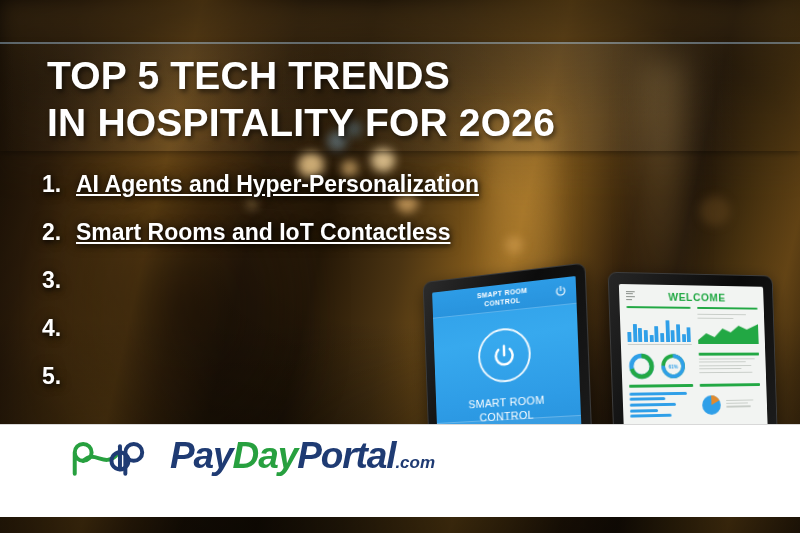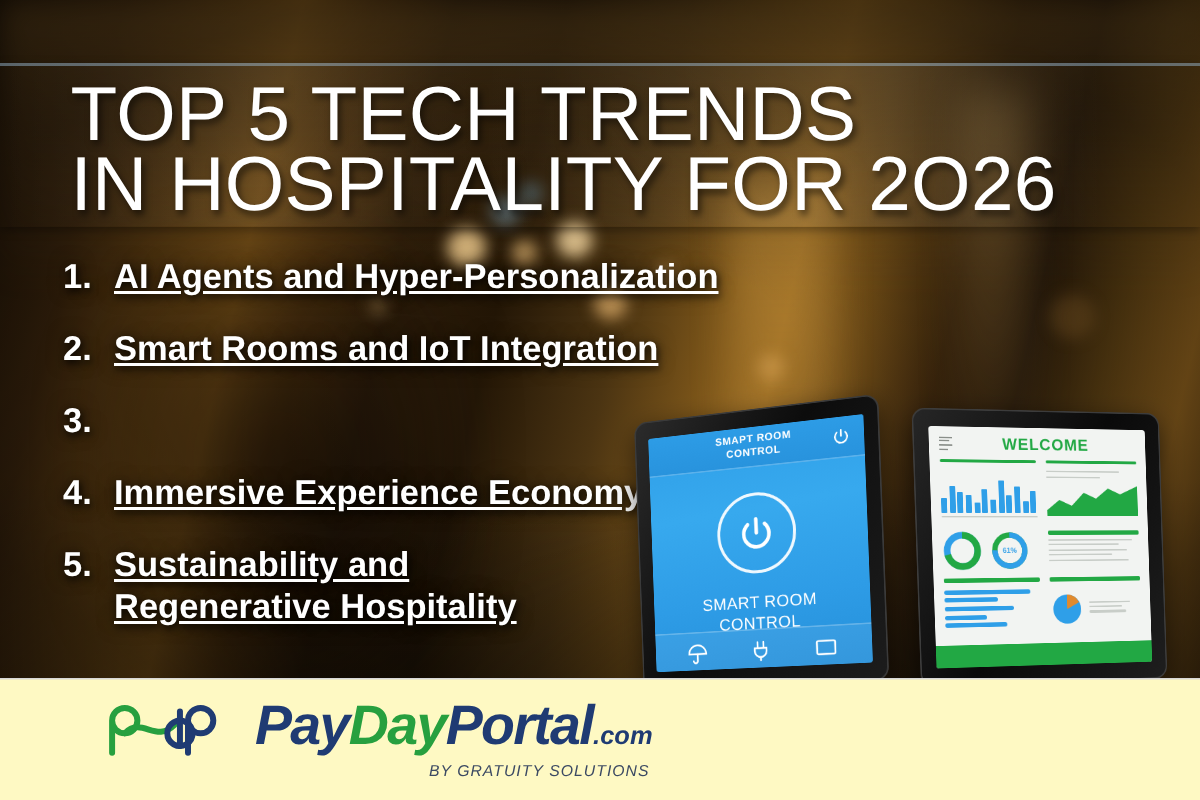--- a/index.html
+++ b/index.html
@@ -99,22 +99,22 @@
   .banner-top-line {
     position:absolute; left:0; right:0; top:0; height:2px;
     background:rgba(160,195,225,0.45);
   }
 
   .title {
     position:absolute; left:47px; top:52px;
     width:700px;
     color:#ffffff;
     font-family:"Liberation Sans", sans-serif;
-    font-weight:normal;
-    font-size:51px;
+    font-weight:bold;
+    font-size:39px;
     line-height:47px;
     letter-spacing:0.2px;
     text-shadow:2px 3px 5px rgba(0,0,0,0.55);
     white-space:pre-line;
   }
 
   
   .trend-list {
     position:absolute; left:42px; top:170px;
     width:520px;
@@ -258,22 +258,22 @@
   .bar-chart { display:flex; align-items:flex-end; gap:1.6px; height:26px; margin-top:3px; }
   .bar-chart i { display:block; flex:1; background:#2f9fe8; border-radius:0.5px; }
   .donut-wrap { position:relative; display:flex; align-items:center; justify-content:center; }
   .donut-label { position:relative; z-index:2; font-size:5px; color:#2f9fe8; font-weight:bold; }
 
   .tiny-lines div { height:1.1px; background:#c8cdc8; margin-bottom:2.4px; border-radius:1px; }
   .blue-bars div { height:3px; background:#2f9fe8; margin-bottom:2.6px; border-radius:1.5px; }
 
   
   .footer {
-    position:absolute; left:0; right:0; bottom:0; height:81px;
-    background:#fef9c3;
+    position:absolute; left:0; right:0; bottom:16px; height:93px;
+    background:#ffffff;
     border-top:1px solid #d8d8d8;
   }
   .logo-wrap {
     position:absolute; left:64px; top:10px;
     display:flex; align-items:flex-start;
   }
   .logo-mark { width:92px; height:44px; flex:none; }
   .logo-type {
     margin-left:14px;
     position:relative;
@@ -331,33 +331,30 @@
   <h1 class="title">TOP 5 TECH TRENDS
 IN HOSPITALITY FOR 2O26</h1>
 
   <ul class="trend-list">
     <li class="trend-item">
       <span class="trend-num">1.</span>
       <span class="trend-text">AI Agents and Hyper-Personalization</span>
     </li>
     <li class="trend-item">
       <span class="trend-num">2.</span>
-      <span class="trend-text">Smart Rooms and IoT Integration</span>
+      <span class="trend-text">Smart Rooms and IoT Contactless</span>
     </li>
     <li class="trend-item">
       <span class="trend-num">3.</span>
     </li>
     <li class="trend-item">
       <span class="trend-num">4.</span>
-      <span class="trend-text">Immersive Experience Economy</span>
     </li>
     <li class="trend-item">
       <span class="trend-num">5.</span>
-      <span class="trend-text">Sustainability and
-Regenerative Hospitality</span>
     </li>
   </ul>
 
   <div class="tablet" id="tablet-left">
     <div class="screen">
 
       <div class="src-header">
         <div class="src-header-title">SMAPT ROOM
 CONTROL</div>
         <svg class="src-header-power" viewBox="0 0 24 24">
@@ -531,19 +528,18 @@
           <path d="M73 14 L73 44" stroke="#1f3b73"></path>
 
           <path d="M80 50 L80 22 A11 11 0 0 1 102 22 A11 11 0 0 1 80 22" stroke="#1f3b73"></path>
         </g>
       </svg>
 
       <div class="logo-type">
         <div class="logo-words">
           <span class="w-navy">Pay</span><span class="w-green">Day</span><span class="w-navy">Portal</span><span class="w-dotcom">.com</span>
         </div>
-        <div class="logo-tag">BY GRATUITY SOLUTIONS</div>
       </div>
 
     </div>
   </div>
 
 </div>
 
 </body></html>

